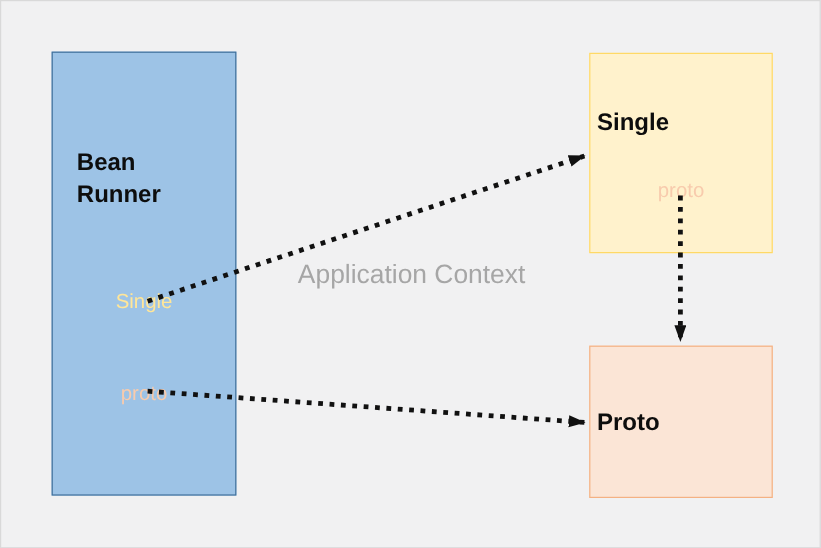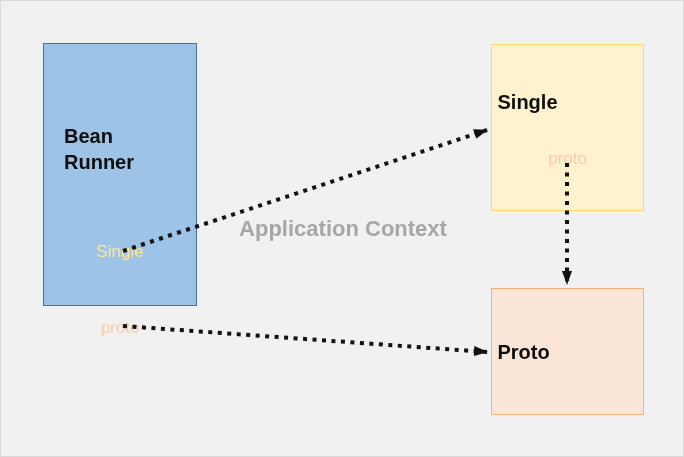--- a/index.html
+++ b/index.html
@@ -17,21 +17,21 @@
     overflow: hidden;
   }
 
   
   .shape {
     position: absolute;
     text-align: left;
   }
   .bean-runner-box {
     left: 42px; top: 42px;
-    width: 154px; height: 263px;
+    width: 154px; height: 370px;
     background: #9DC3E6;
     border: 1px solid #41719C;
   }
   .single-box {
     left: 490px; top: 43px;
     width: 153px; height: 167px;
     background: #FFF2CC;
     border: 1px solid #FFD966;
   }
   .proto-box {
@@ -66,21 +66,21 @@
   .ref-single { color: #FFE699; top: 198px; }
   .ref-proto-blue { color: #F8CBAD; top: 274px; }
   .single-box .ref-proto { color: #F8CBAD; top: 104px; }
 
   
   .center-label {
     position: absolute;
     left: 342px; top: 215px;
     transform: translateX(-50%);
     font-size: 22px;
-    font-weight: bold;
+    font-weight: normal;
     color: #A6A6A6;
     white-space: nowrap;
   }
 
   
   .arrow-layer {
     position: absolute;
     left: 0; top: 0;
     width: 684px; height: 457px;
     pointer-events: none;

